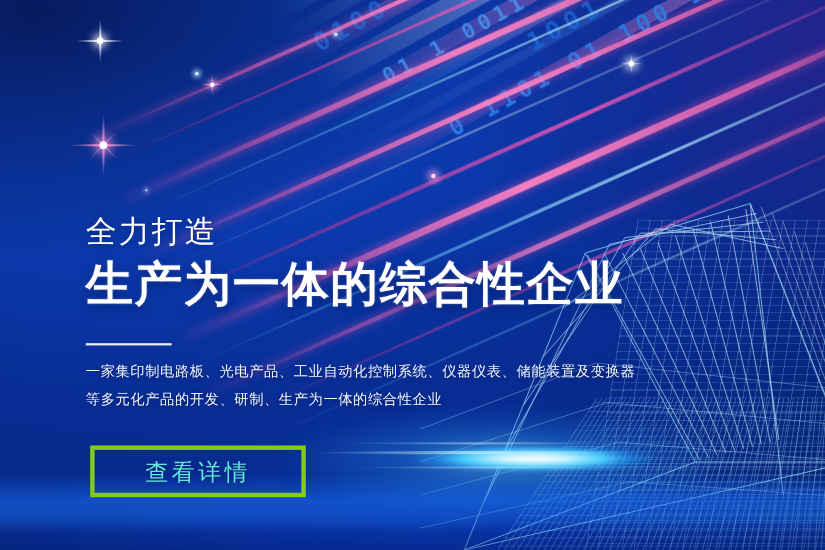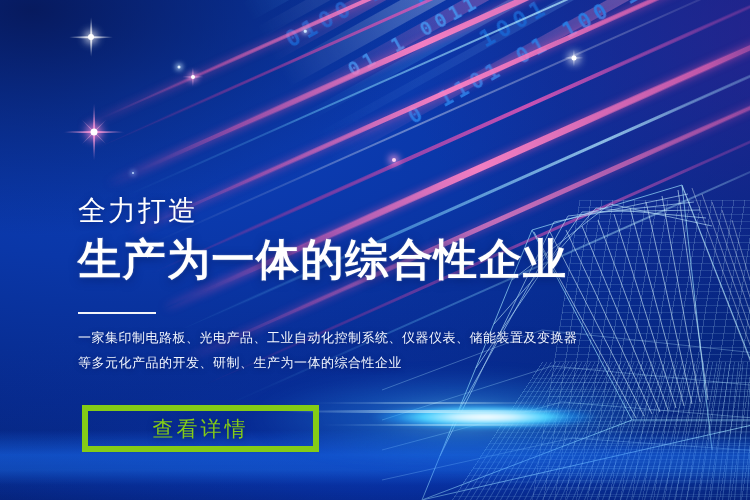--- a/index.html
+++ b/index.html
@@ -310,26 +310,26 @@
     white-space: nowrap;
     text-shadow: 0 1px 5px rgba(0,20,90,0.7);
   }
   #desc-1 { top: 331px; }
   #desc-2 { top: 356px; }
 
   #cta {
     position: absolute;
     left: 4px;
     top: 405px;
-    width: 237px;
+    width: 196px;
     height: 47px;
-    border: 6px solid #84cc16;
+    border: 4px solid #84cc16;
     box-sizing: border-box;
     background: transparent;
-    color: #84cc16;
+    color: #5eead4;
     font-size: 21px;
     letter-spacing: 3px;
     display: flex;
     align-items: center;
     justify-content: center;
     cursor: pointer;
     text-shadow: 0 1px 6px rgba(0,20,90,0.6);
   }
 </style>
 </head>

